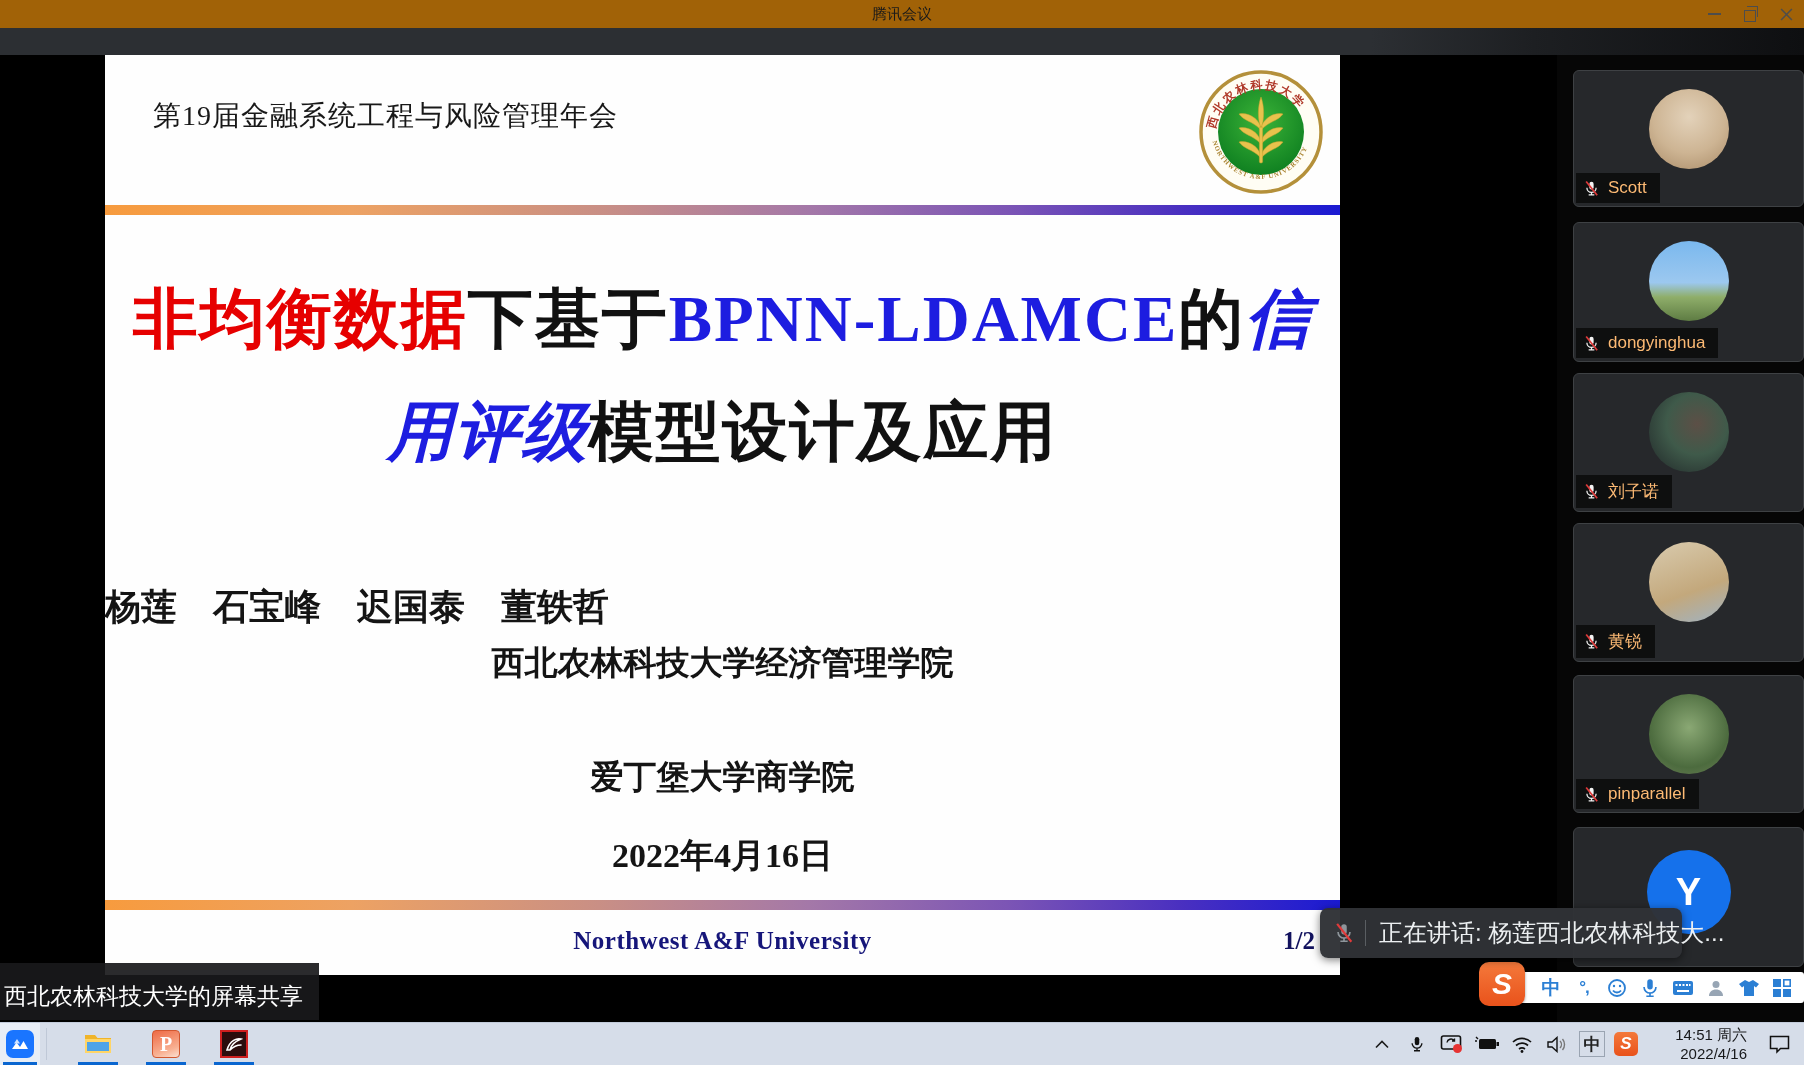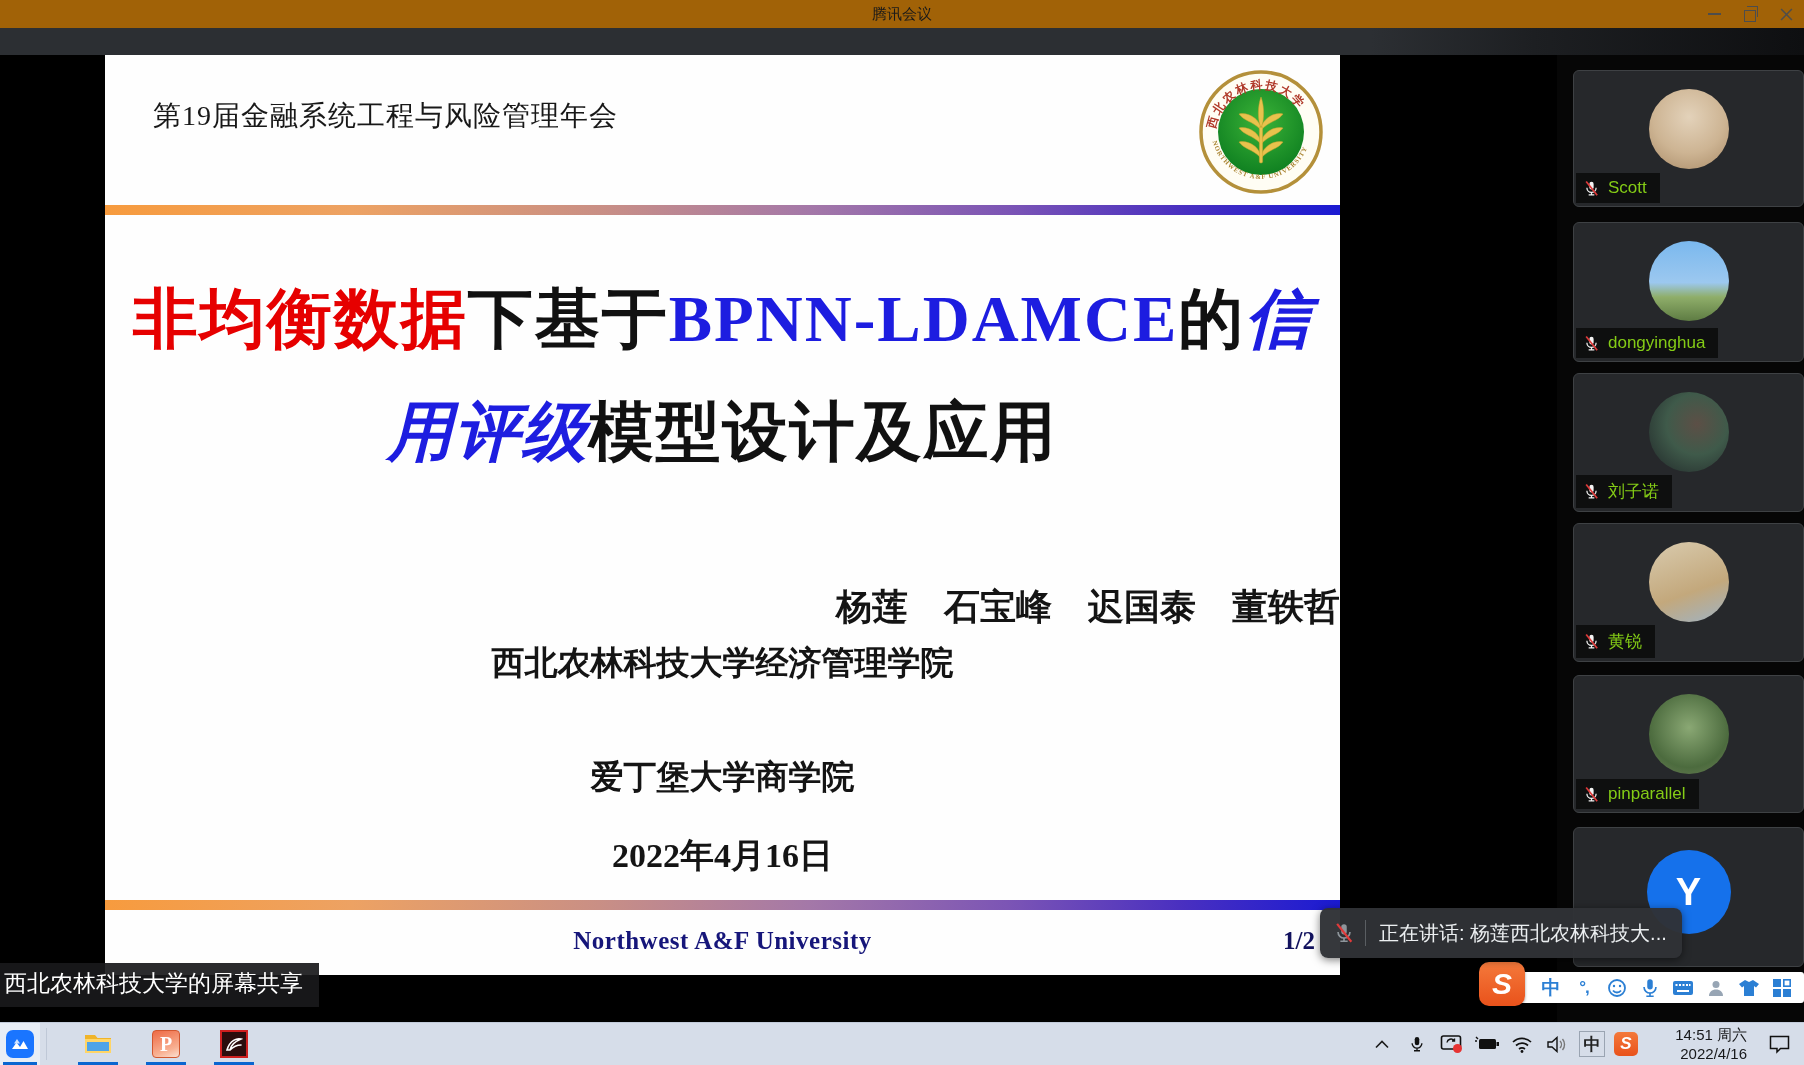--- a/index.html
+++ b/index.html
@@ -26,51 +26,51 @@
          font-family:"Liberation Serif","DejaVu Serif",serif}
   .conf-title{left:48px;top:42px;font-size:28px;font-weight:400;letter-spacing:1px;color:#181818}
   .gbar{left:0;width:1235px;height:10px;
         background:linear-gradient(90deg,#f79b3e 0%,#eda263 20%,#c98f85 40%,#a478a8 57%,#7c55b5 73%,#4a30c0 87%,#1a1ad2 100%)}
   .gbar1{top:150px}.gbar2{top:845px}
   .t-line{left:0;width:1235px;text-align:center;font-weight:700;font-size:65px;letter-spacing:2px;white-space:nowrap}
   .t1{top:220px}.t2{top:333px}
   .seg-red{color:#e60000}
   .seg-blue{color:#1d1de0}
   .seg-cursive{color:#1d1de0;font-style:italic}
-  .authors{left:0;top:528px;width:1235px;text-align:right;font-size:36px;font-weight:700;white-space:pre;color:#141414}
+  .authors{left:0;top:528px;width:1235px;text-align:left;font-size:36px;font-weight:700;white-space:pre;color:#141414}
   .affil{left:0;width:1235px;text-align:center;font-size:33px;font-weight:600;color:#141414}
   .affil1{top:586px}.affil2{top:643px}.affil3{top:700px}
   .slide-date{left:0;top:778px;width:1235px;text-align:center;font-size:34px;font-weight:700;color:#141414}
   .slide-footer{left:0;top:872px;width:1235px;text-align:center;font-size:25px;font-weight:700;color:#16167a;letter-spacing:.5px}
   .page-num{left:1178px;top:872px;font-size:25px;font-weight:700;color:#12125e}
   .logo-svg{right:16px;top:14px;width:126px;height:126px}
 
   
   .share-label{left:0;top:963px;background:rgba(25,25,27,.92);color:#fff;font-size:23px;
-               padding:5px 16px 8px 4px;z-index:30;white-space:nowrap}
+               padding:18px 16px 8px 4px;z-index:30;white-space:nowrap}
   .toast{left:1320px;top:908px;width:362px;height:50px;background:rgba(47,50,54,.97);border-radius:8px;
          display:flex;align-items:center;z-index:40;color:#eceff1;box-shadow:0 2px 8px rgba(0,0,0,.5)}
   .toast-mic{color:#8e959b;margin:0 10px 0 13px;flex:none}
   .toast-divider{width:1px;height:26px;background:#5a5e62;margin-right:13px;flex:none}
-  .toast-text{font-size:20px;white-space:nowrap}
+  .toast-text{font-size:24px;white-space:nowrap}
 
   
   .sidebar{left:1557px;top:55px;width:247px;height:967px;background:#060606}
   .tile{left:16px;width:231px;background:#26282b;border:1px solid #3e4144;border-radius:6px;box-sizing:border-box}
   .tile1{top:15px;height:137px}.tile2{top:167px;height:140px}.tile3{top:318px;height:139px}
   .tile4{top:468px;height:139px}.tile5{top:620px;height:138px}.tile6{top:772px;height:140px}
   .avatar{left:50%;top:18px;transform:translateX(-50%);width:80px;height:80px;border-radius:50%}
   .avatar-scott{background:radial-gradient(circle at 50% 35%,#e3d2ba 0%,#cdb493 55%,#a88a66 100%)}
   .avatar-dong{background:linear-gradient(180deg,#7ab8ee 0%,#9cc8ef 52%,#8fae6a 70%,#5e7c43 100%)}
   .avatar-liu{background:radial-gradient(circle at 60% 40%,#5c4f46 0%,#3f5a4a 45%,#1f2527 100%)}
   .avatar-huang{background:linear-gradient(160deg,#d9cbae 0%,#c3a87c 60%,#9fb3c4 100%)}
   .avatar-pin{background:radial-gradient(circle at 50% 42%,#8aa874 0%,#4c6b3e 65%,#6d7f58 100%)}
   .avatar-y{top:22px;width:84px;height:84px;background:#1571eb;display:flex;align-items:center;justify-content:center;
             color:#fff;font-size:38px;font-weight:600}
-  .name-tag{left:2px;bottom:3px;background:rgba(12,12,12,.9);color:#84cc16;font-size:17px;
+  .name-tag{left:2px;bottom:3px;background:rgba(12,12,12,.9);color:#fdba74;font-size:17px;
             display:flex;align-items:center;gap:8px;padding:5px 13px 5px 7px;white-space:nowrap}
   .mic16{width:17px;height:17px;color:#f3f3f3;flex:none}
   .mic22{width:22px;height:22px}
 
   
   .sogou-bar{left:1497px;top:972px;width:307px;height:31px;background:#fff;border-radius:3px;z-index:35;
              box-shadow:0 1px 3px rgba(0,0,0,.45);display:flex;align-items:center;justify-content:space-between;
              padding:0 8px 0 40px;box-sizing:border-box}
   .sg-item{width:28px;height:28px;display:flex;align-items:center;justify-content:center;color:#2b7fd4}
   .sg-text{font-size:19px;font-weight:700}

